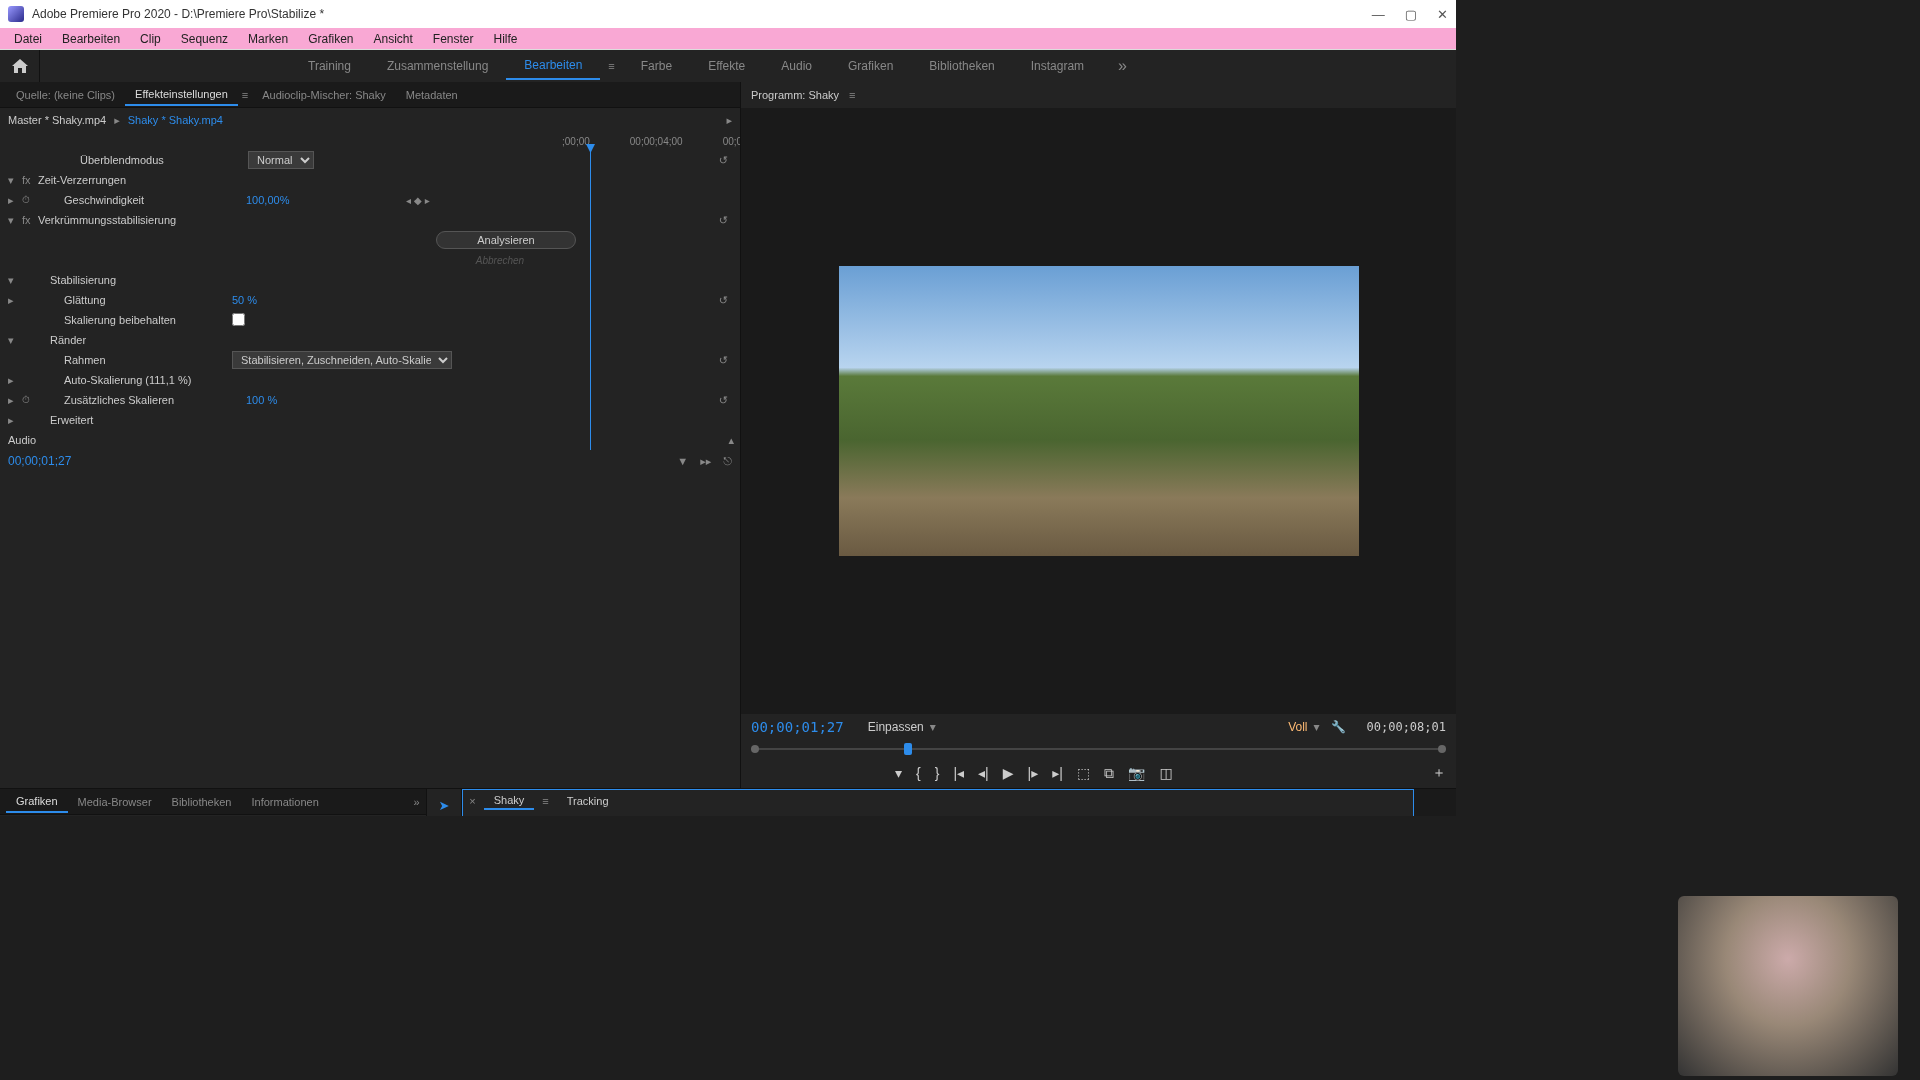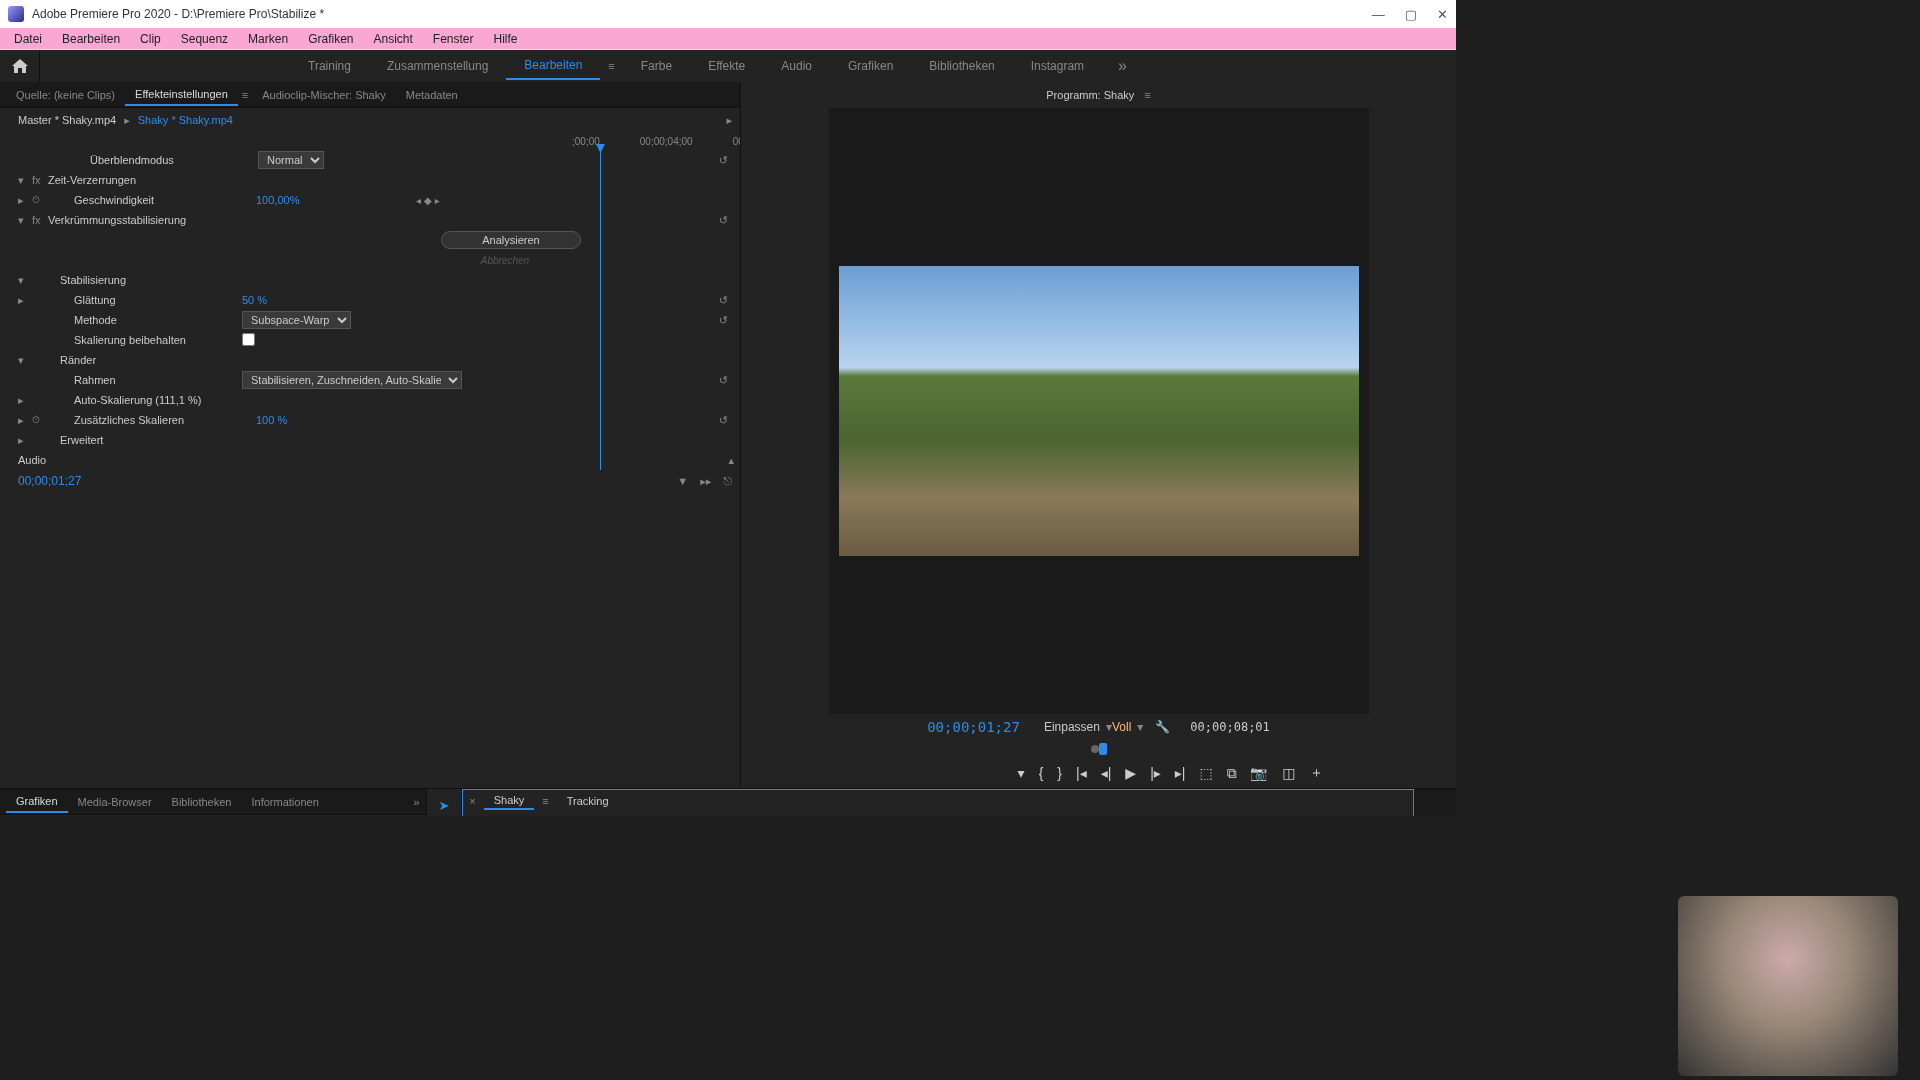--- a/index.html
+++ b/index.html
@@ -29,21 +29,21 @@
 .col-left { width: 740px; display: flex; flex-direction: column; }
 .col-right { flex: 1; display: flex; flex-direction: column; border-left: 1px solid #111; }
 
 
 .panel-tabs { display: flex; align-items: center; height: 26px; background: #1a1a1a; border-bottom: 1px solid #111; padding: 0 6px; }
 .panel-tabs .ptab { padding: 4px 10px; color: #888; font-size: 11px; cursor: pointer; }
 .panel-tabs .ptab.active { color: #ddd; border-bottom: 2px solid #2d8ceb; }
 .panel-tabs .menu-icon { color: #888; padding: 0 4px; }
 
 
-.effect-controls { flex: 1; background: #232323; position: relative; overflow: hidden; padding-left: 10px; }
+.effect-controls { flex: 1; background: #232323; position: relative; overflow: hidden; }
 .ec-header { display: flex; align-items: center; height: 24px; padding: 0 8px; font-size: 11px; }
 .ec-header .master { color: #ccc; }
 .ec-header .chevron { color: #888; margin: 0 8px; }
 .ec-header .clip-link { color: #2d8ceb; }
 .ec-header .play-ic { margin-left: auto; color: #888; }
 .ec-timeline-ruler { display:flex; gap:40px; padding-left:562px; font-size:10px; color:#888; height:18px; align-items:center; }
 .ec-body { position: relative; }
 .ec-row { display: flex; align-items: center; height: 20px; padding-left: 8px; font-size: 11px; }
 .ec-row .toggle { width: 14px; color: #888; cursor:pointer;}
 .ec-row .fx { width: 16px; color: #888; }
@@ -58,21 +58,21 @@
 .ec-row .reset { margin-left: auto; margin-right: 12px; color: #888; cursor:pointer;}
 .ec-playhead { position:absolute; left:590px; top:0; bottom:0; width:1px; background:#2d8ceb; }
 .ec-playhead::before { content:''; position:absolute; top:-6px; left:-4px; width:9px; height:9px; background:#2d8ceb; clip-path: polygon(0 0,100% 0,50% 100%);}
 .analyze-btn { display:inline-block; border:1px solid #555; border-radius:10px; padding:2px 40px; color:#ccc; background:#333; cursor:pointer; font-size:11px;}
 .abort-btn { display:inline-block; padding:2px 40px; color:#555; font-size:10px;font-style:italic;}
 .ec-footer { display:flex; align-items:center; height:22px; padding:0 8px; }
 .ec-footer .tc { color:#2d8ceb; font-size:12px; }
 .ec-footer .tools { margin-left:auto; display:flex; gap:12px; color:#888;}
 
 
-.program-panel { flex:1; background:#232323; display:flex; flex-direction:column;align-items:center;}
+.program-panel { flex:1; background:#232323; display:flex; flex-direction:column;}
 .prog-header { display:flex; align-items:center; height:26px; padding:0 10px; font-size:11px;}
 .prog-viewer { flex:1; display:flex; align-items:center; justify-content:center; background:#1a1a1a; padding:10px;}
 .prog-viewer .frame { width:520px; height:290px; background: linear-gradient(to bottom, #6a9fd4 0%, #b8d4ef 35%, #5a7a3a 38%, #4a6530 60%, #8a7a5a 80%, #6a5a42 100%); position:relative;}
 .prog-controls-row { display:flex; align-items:center; height:26px; padding:0 10px; font-size:12px;}
 .prog-controls-row .tc { color:#2d8ceb; font-family:monospace; font-size:14px; }
 .prog-controls-row .fit { margin-left:24px; color:#ccc; }
 .prog-controls-row .fit-chev { color:#888; margin-left:6px;}
 .prog-controls-row .full { margin-left:auto; color:#fdba74; }
 .prog-controls-row .dur { color:#ccc; font-family:monospace; margin-left:20px;}
 .prog-scrub { height:18px; position:relative; margin:0 10px;}
@@ -252,26 +252,20 @@
           <span class="abort-btn">Abbrechen</span>
         </div>
         <div class="ec-row">
           <span class="toggle">▾</span>
           <span class="label indent1">Stabilisierung</span>
         </div>
         <div class="ec-row">
           <span class="toggle">▸</span>
           <span class="label indent2">Glättung</span>
           <span class="value">50 %</span>
-          <span class="reset reset-ic"></span>
-        </div>
-        <div class="ec-row">
-          <span class="toggle"></span>
-          <span class="label indent2">Methode</span>
-          <span class="value gray"><select><option>Subspace-Warp</option></select></span>
           <span class="reset reset-ic"></span>
         </div>
         <div class="ec-row">
           <span class="toggle"></span>
           <span class="label indent2">Skalierung beibehalten</span>
           <span class="value"><input type="checkbox" style=""></span>
         </div>
         <div class="ec-row">
           <span class="toggle">▾</span>
           <span class="label indent1">Ränder</span>

